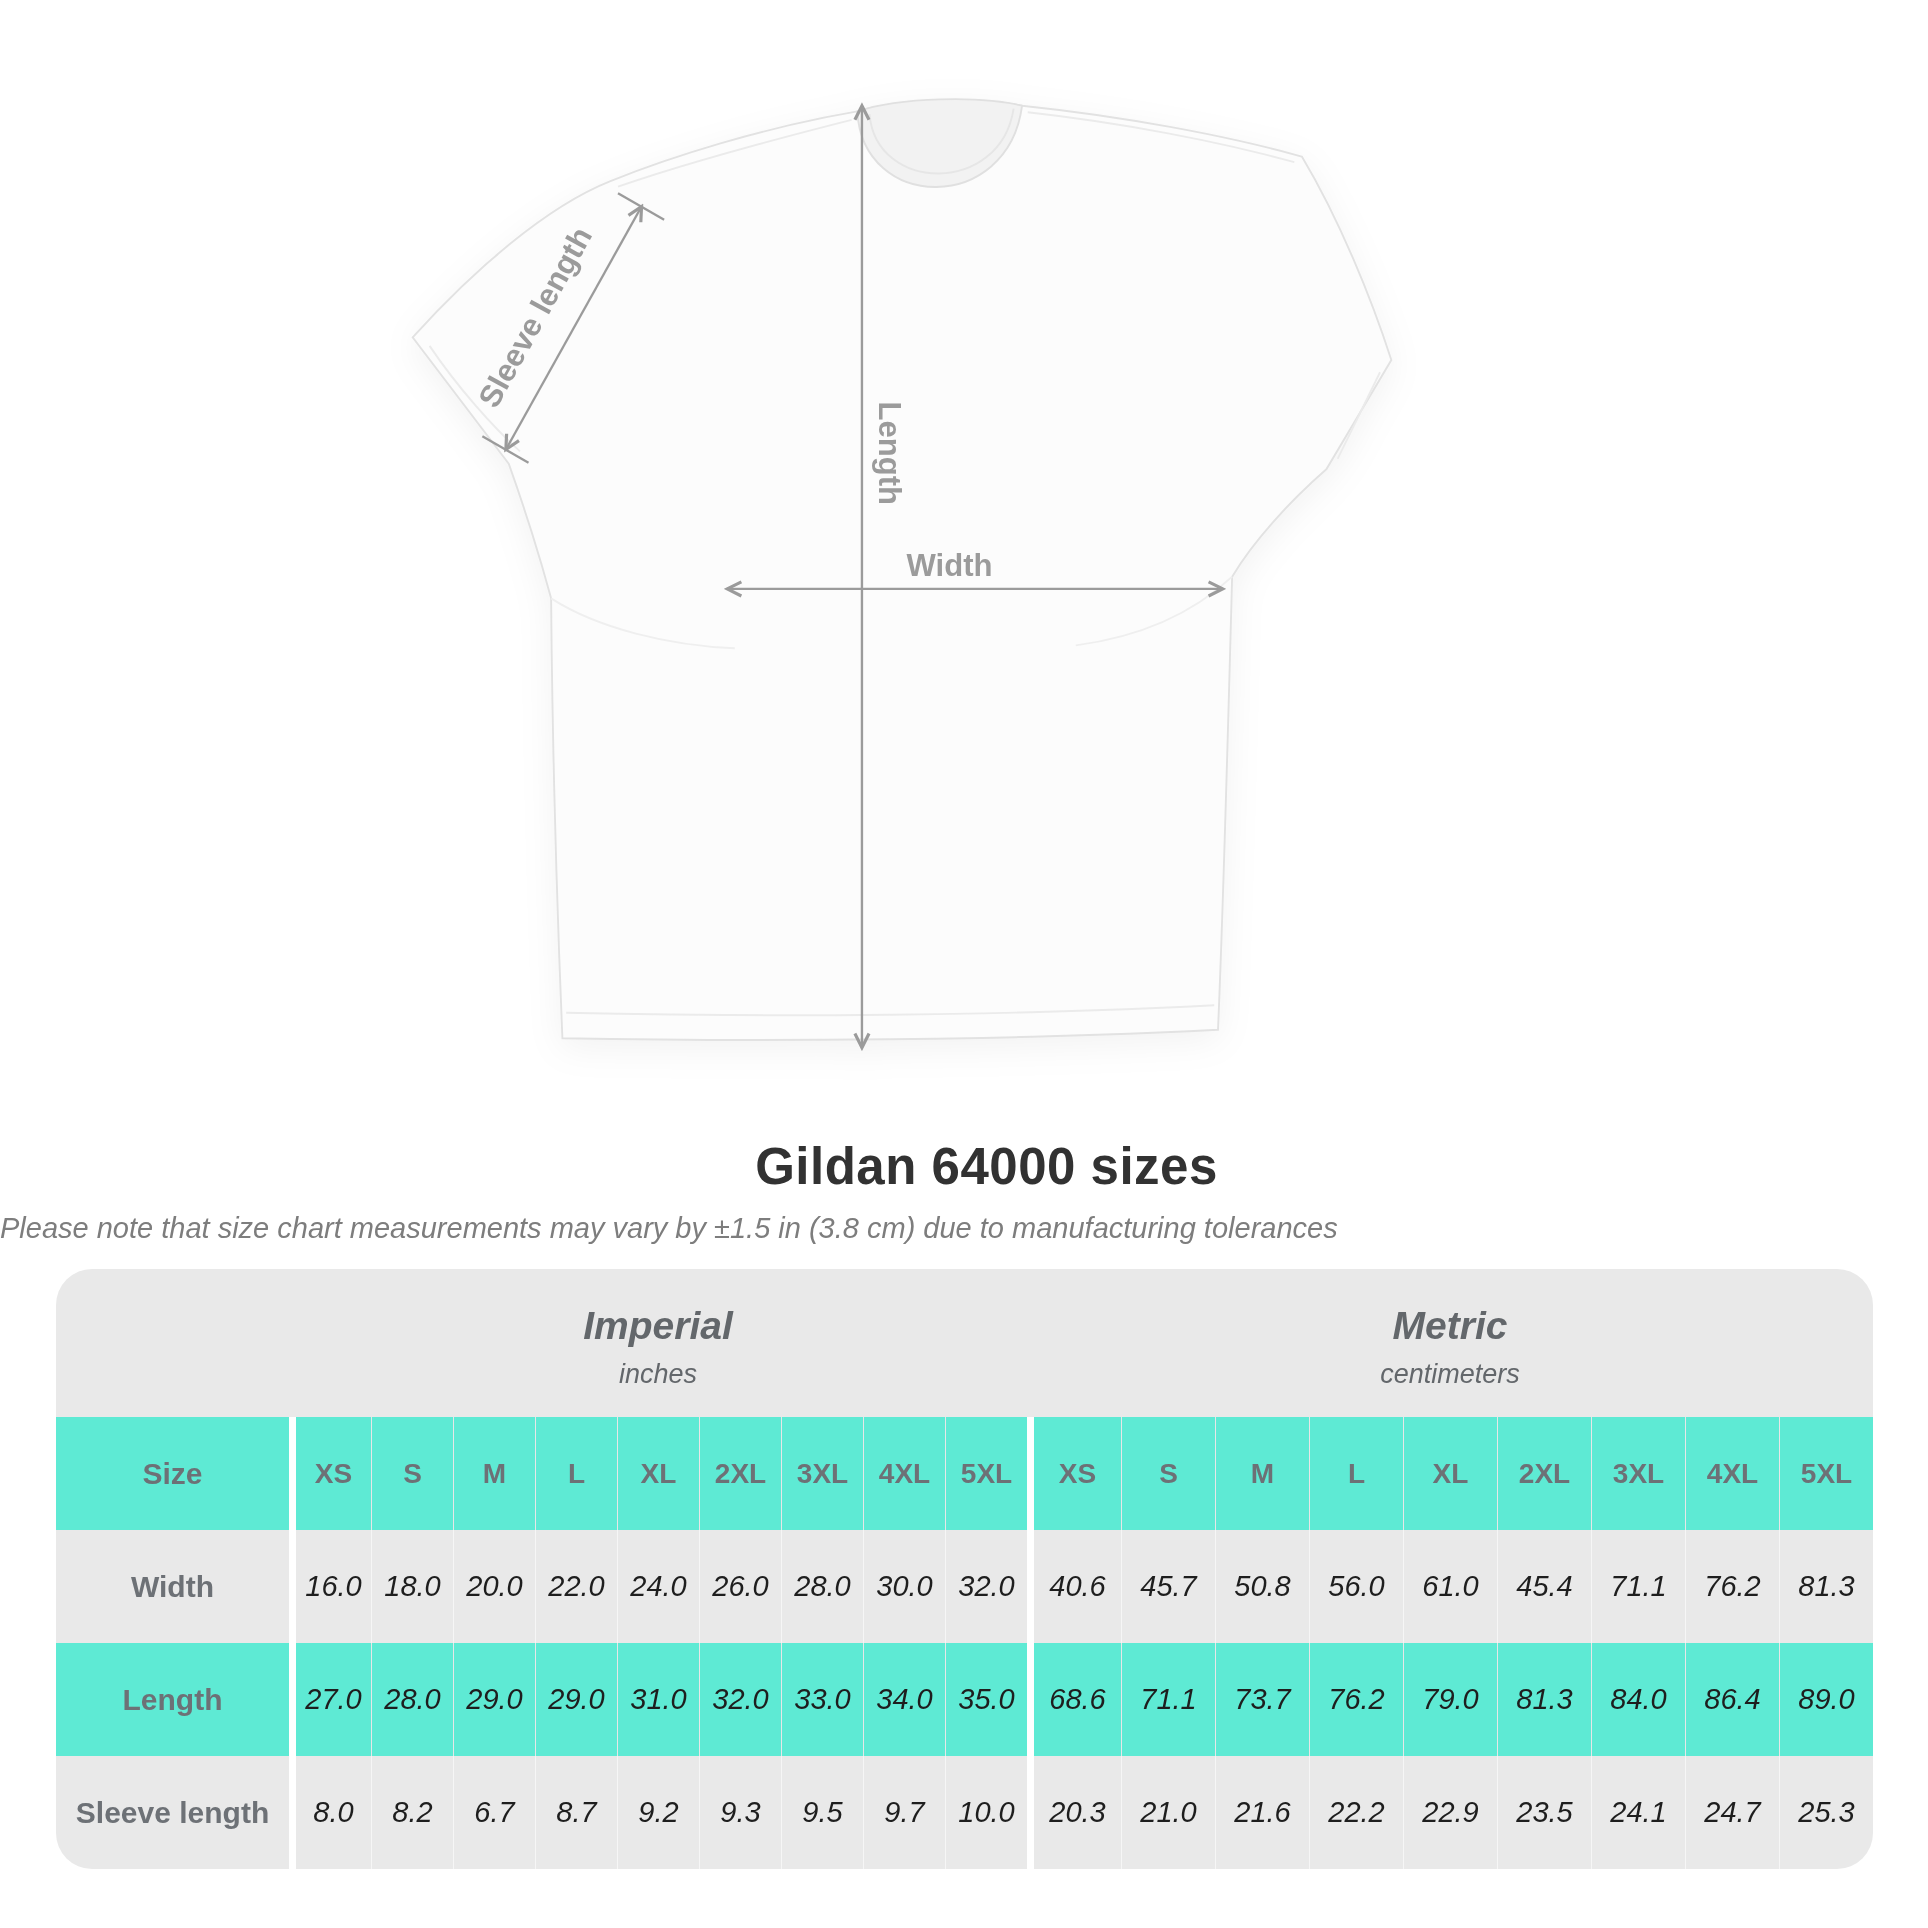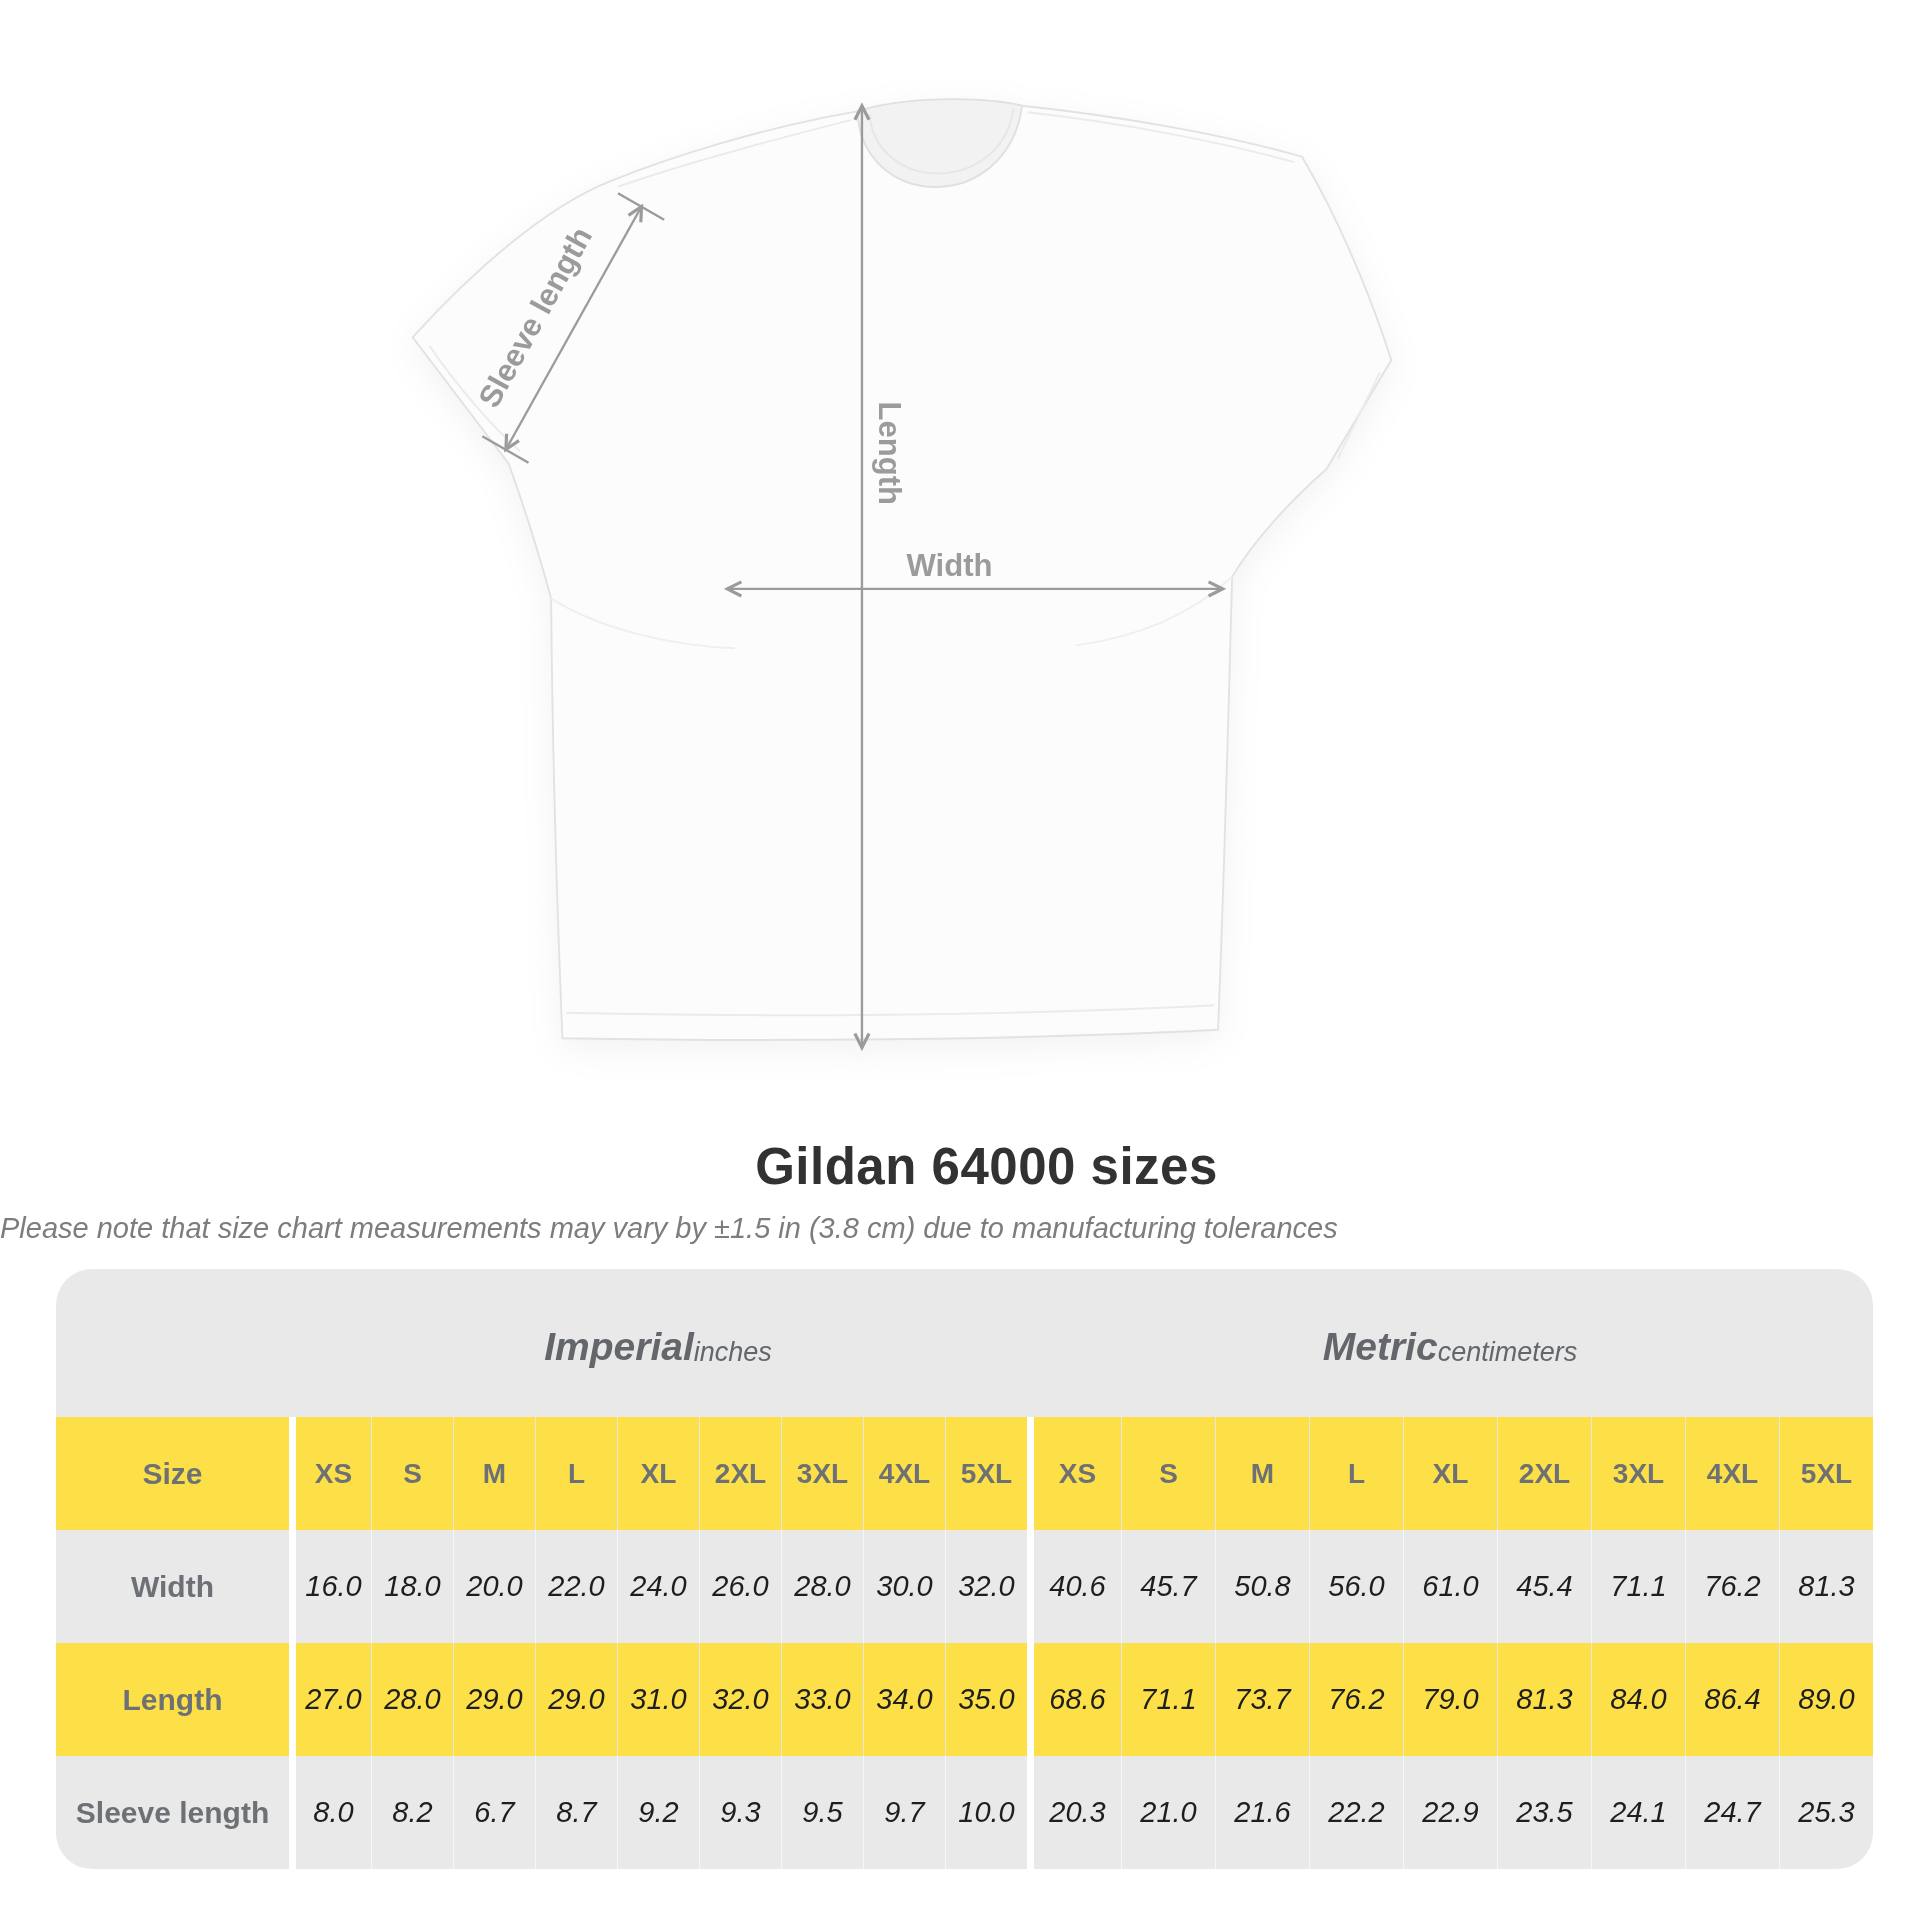--- a/index.html
+++ b/index.html
@@ -17,26 +17,26 @@
   .subtitle { position:absolute; left:0; top:1212px; width:1928px; text-align:left;
               font-size:29px; font-style:italic; color:#7d7d7d; }
 
   
   .tbl { position:absolute; left:56px; top:1269px; width:1817px; height:600px;
          background:#e9e9e9; border-radius:36px; overflow:hidden;
          display:grid;
          grid-template-columns:233px repeat(9,82px) repeat(9,94px);
          grid-template-rows:148px 113px 113px 113px 113px; }
   .c   { display:flex; align-items:center; justify-content:center; }
-  .gh  { flex-direction:row; padding-top:7.5px; color:#63676b; }
+  .gh  { flex-direction:column; padding-top:7.5px; color:#63676b; }
   .col2  { grid-column:2 / span 9; }
   .col11 { grid-column:11 / span 9; }
   .gname { font-size:39px; font-weight:bold; font-style:italic; }
   .gunit { font-size:27px; font-style:italic; margin-top:11.3px; }
-  .wbg { background:#fde047;text-align:right; }
+  .wbg { background:#5eead4;text-align:right; }
   .gry { background:transparent; }
   .lab { font-weight:bold; color:#6d7176; font-size:30px; }
   .hdr { font-weight:bold; color:#6d7176; font-size:28px; }
   .val { color:#1e1e1e; font-size:29px;font-style:italic; }
   .t   { border-left:7.5px solid #ffffff; }
   .sw  { border-left:1.9px solid #e7e7e7; }
   .sg  { border-left:1.9px solid #f6f6f6; }
 </style>
 </head>
 <body>

